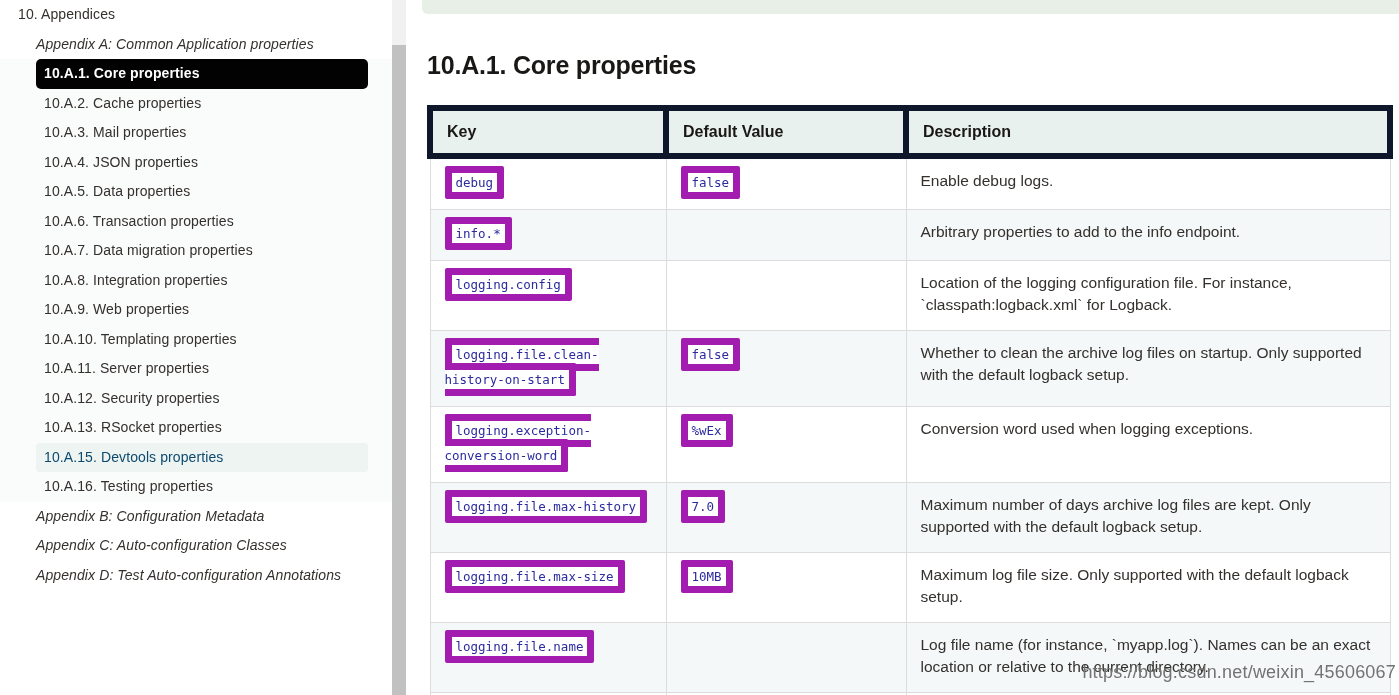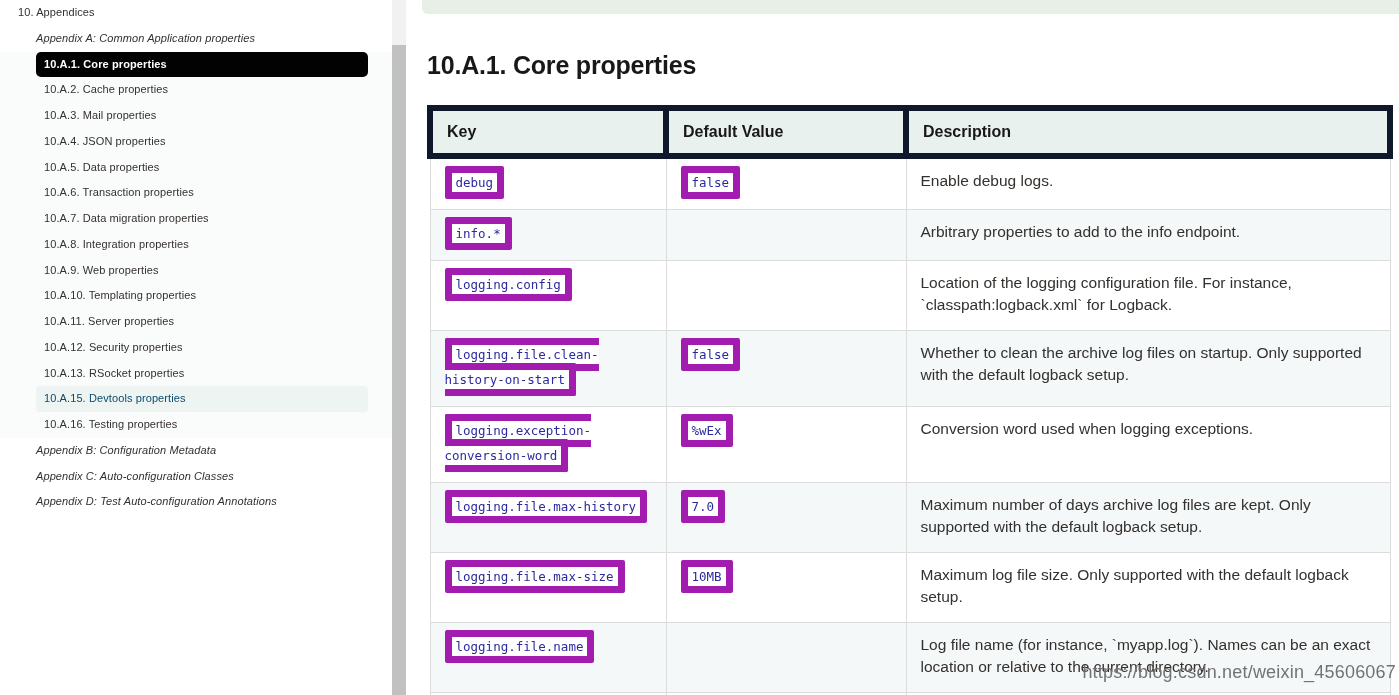--- a/index.html
+++ b/index.html
@@ -26,21 +26,21 @@
     height: 695px;
     flex: 0 0 392px;
     background: #ffffff;
     overflow: hidden;
     padding-top: 0px;
   }
 
   .nav-list { list-style: none; margin: 0; padding: 0; }
 
   .nav-item {
-    font-size: 11px;
+    font-size: 14px;
     color: #34302d;
     line-height: 1.25;
     letter-spacing: 0.1px;
     white-space: normal;
   }
 
   
   .lvl1 > .nav-link {
     display: block;
     padding: 6px 10px 6px 18px;

